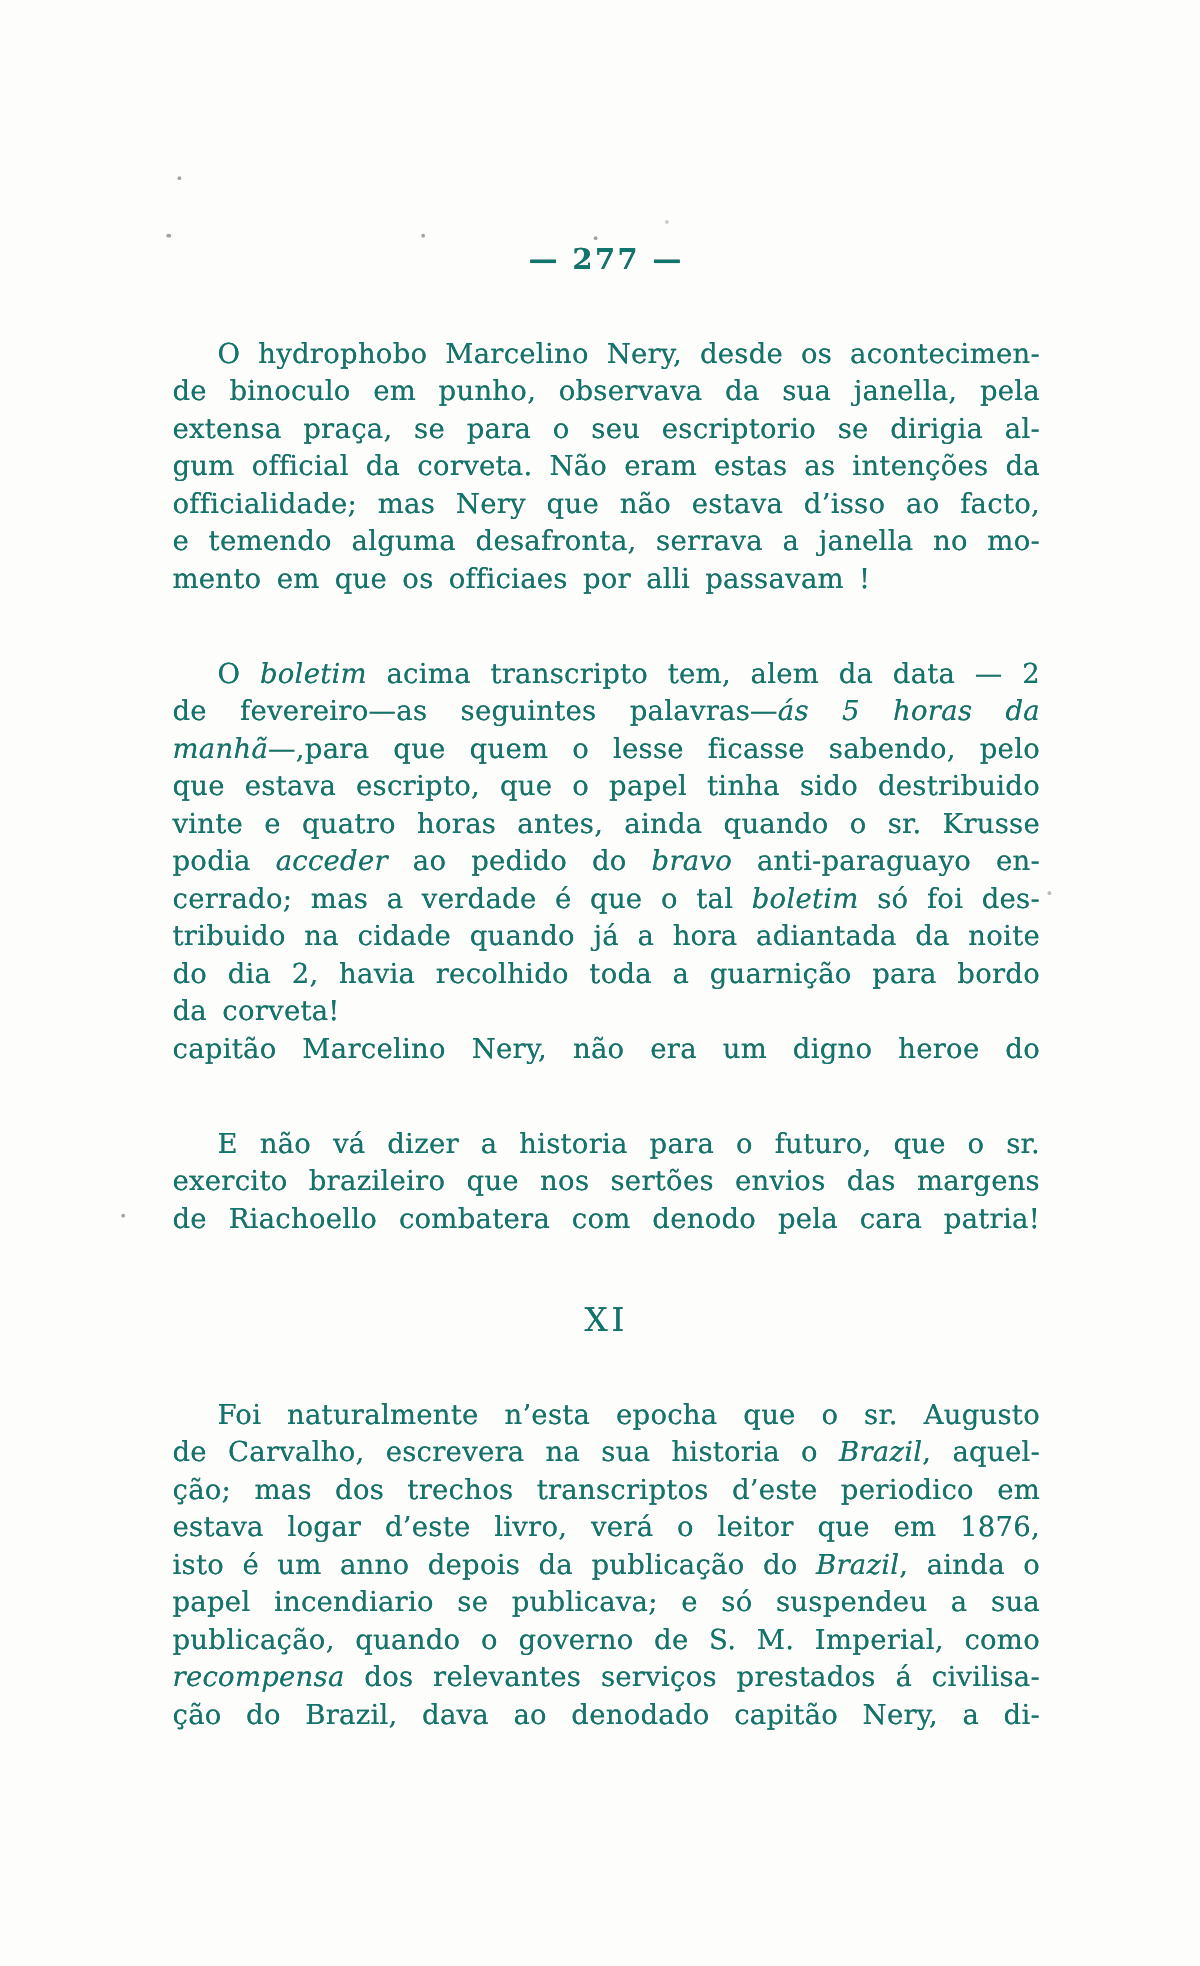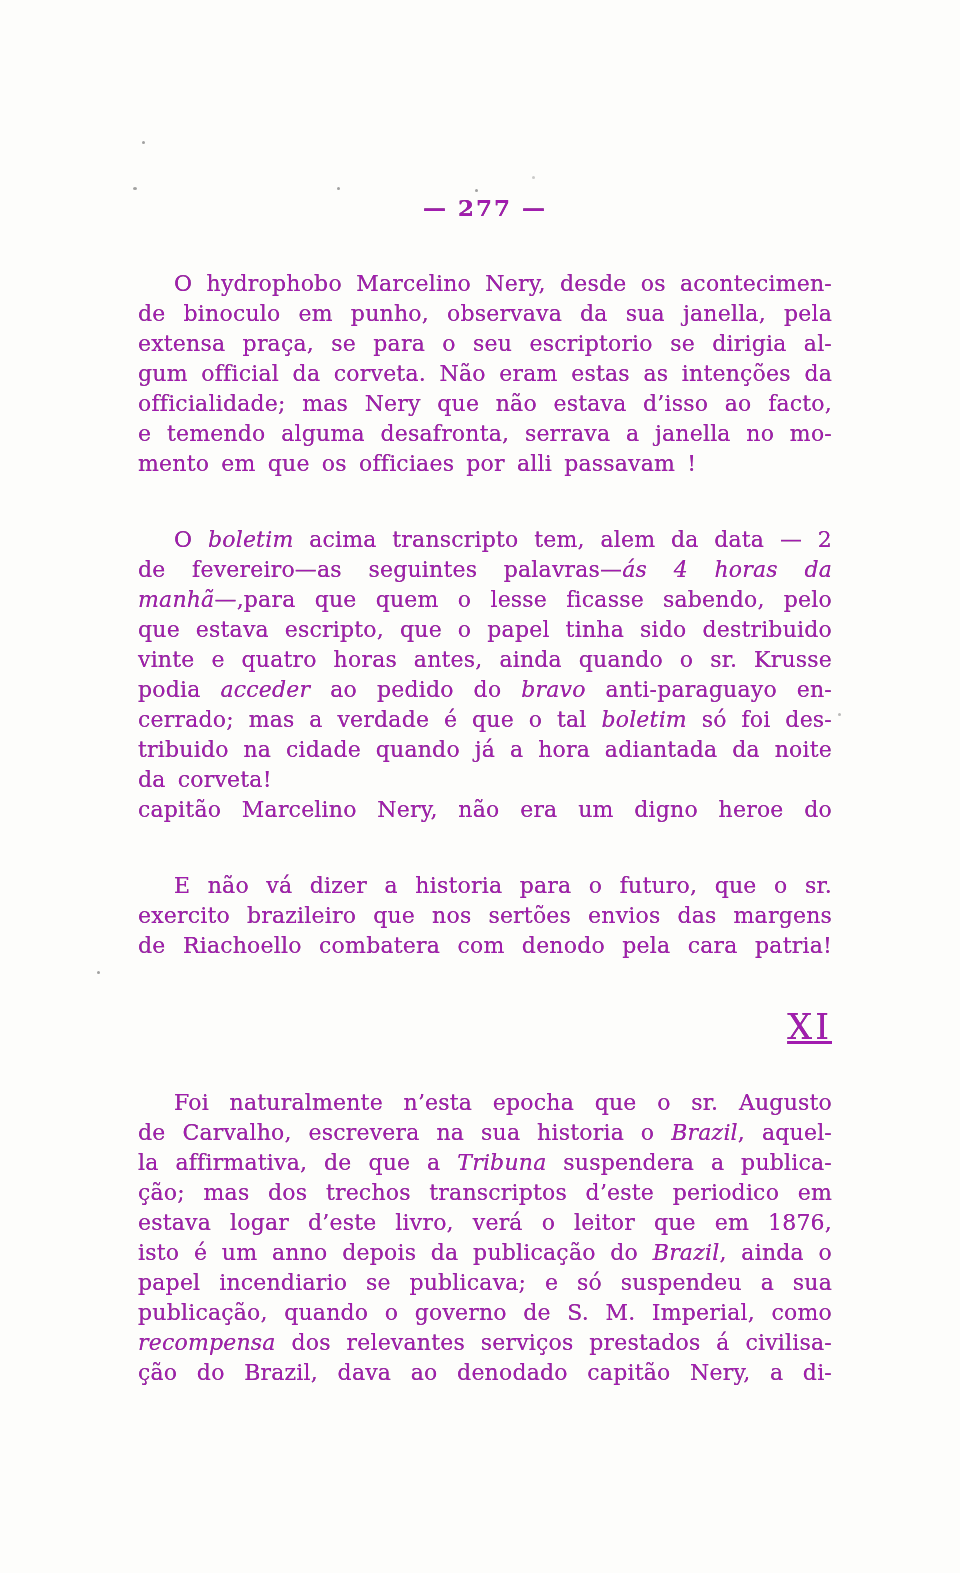--- a/index.html
+++ b/index.html
@@ -5,21 +5,21 @@
   html, body {
     margin: 0;
     padding: 0;
     background: #ffffff;
   }
   .page {
     position: relative;
     width: 960px;
     height: 1573px;
     background: #fdfdfb;
-    color: #a21caf;
+    color: #0f766e;
     font-family: "DejaVu Serif", "Liberation Serif", serif;
     overflow: hidden;
   }
   .content {
     position: absolute;
     left: 138px;
     top: 0;
     width: 694px;
   }
   .pageno {
@@ -47,25 +47,24 @@
   .line.noj {
     text-align: center;
     text-align-last: left;
     word-spacing: 5px;
   }
   .line.indent { text-indent: 36px; margin-top: 46px; }
   .it { font-style: italic; }
   .heading {
     margin: 51px 0 28px 0;
     line-height: 30px;
-    font-size: 35px;
+    font-size: 26px;
     letter-spacing: 3px;
-    text-align: right;
+    text-align: center;
     text-shadow: 0 0 0.4px rgba(20,15,10,.65);
-    text-decoration: underline;
   }
   .speck {
     position: absolute;
     width: 3px;
     height: 3px;
     border-radius: 50%;
     background: #555;
     opacity: 0.55;
   }
 </style>
@@ -89,40 +88,40 @@
           <div class="line indent"><span>O hydrophobo Marcelino Nery, desde os acontecimen-</span></div>
           <div class="line"><span>de binoculo em punho, observava da sua janella, pela</span></div>
           <div class="line"><span>extensa praça, se para o seu escriptorio se dirigia al-</span></div>
           <div class="line"><span>gum official da corveta. Não eram estas as intenções da</span></div>
           <div class="line"><span>officialidade; mas Nery que não estava d’isso ao facto,</span></div>
           <div class="line"><span>e temendo alguma desafronta, serrava a janella no mo-</span></div>
           <div class="line noj"><span>mento em que os officiaes por alli passavam !</span></div>
         </div>
         <div class="paragraph">
           <div class="line indent"><span>O </span><span class="it">boletim</span><span> acima transcripto tem, alem da data — 2</span></div>
-          <div class="line"><span>de fevereiro—as seguintes palavras—</span><span class="it">ás 4 horas da</span></div>
+          <div class="line"><span>de fevereiro—as seguintes palavras—</span><span class="it">ás 5 horas da</span></div>
           <div class="line"><span class="it">manhã</span><span>—,para que quem o lesse ficasse sabendo, pelo</span></div>
           <div class="line"><span>que estava escripto, que o papel tinha sido destribuido</span></div>
           <div class="line"><span>vinte e quatro horas antes, ainda quando o sr. Krusse</span></div>
           <div class="line"><span>podia </span><span class="it">acceder</span><span> ao pedido do </span><span class="it">bravo</span><span> anti-paraguayo en-</span></div>
           <div class="line"><span>cerrado; mas a verdade é que o tal </span><span class="it">boletim</span><span> só foi des-</span></div>
           <div class="line"><span>tribuido na cidade quando já a hora adiantada da noite</span></div>
+          <div class="line"><span>do dia 2, havia recolhido toda a guarnição para bordo</span></div>
           <div class="line noj"><span>da corveta!</span></div>
         </div>
         <div class="paragraph">
           <div class="line"><span>capitão Marcelino Nery, não era um digno heroe do</span></div>
           <div class="line indent"><span>E não vá dizer a historia para o futuro, que o sr.</span></div>
           <div class="line"><span>exercito brazileiro que nos sertões envios das margens</span></div>
           <div class="line"><span>de Riachoello combatera com denodo pela cara patria!</span></div>
         </div>
         <div class="heading">XI</div>
         <div class="paragraph">
           <div class="line indent"><span>Foi naturalmente n’esta epocha que o sr. Augusto</span></div>
           <div class="line"><span>de Carvalho, escrevera na sua historia o </span><span class="it">Brazil</span><span>, aquel-</span></div>
-          <div class="line"><span>la affirmativa, de que a </span><span class="it">Tribuna</span><span> suspendera a publica-</span></div>
           <div class="line"><span>ção; mas dos trechos transcriptos d’este periodico em</span></div>
           <div class="line"><span>estava logar d’este livro, verá o leitor que em 1876,</span></div>
           <div class="line"><span>isto é um anno depois da publicação do </span><span class="it">Brazil</span><span>, ainda o</span></div>
           <div class="line"><span>papel incendiario se publicava; e só  suspendeu a sua</span></div>
           <div class="line"><span>publicação, quando o governo de S. M. Imperial, como</span></div>
           <div class="line"><span class="it">recompensa</span><span> dos relevantes serviços prestados á civilisa-</span></div>
           <div class="line"><span>ção do Brazil, dava ao denodado capitão Nery, a di-</span></div>
         </div>
       </div>
   </div>

